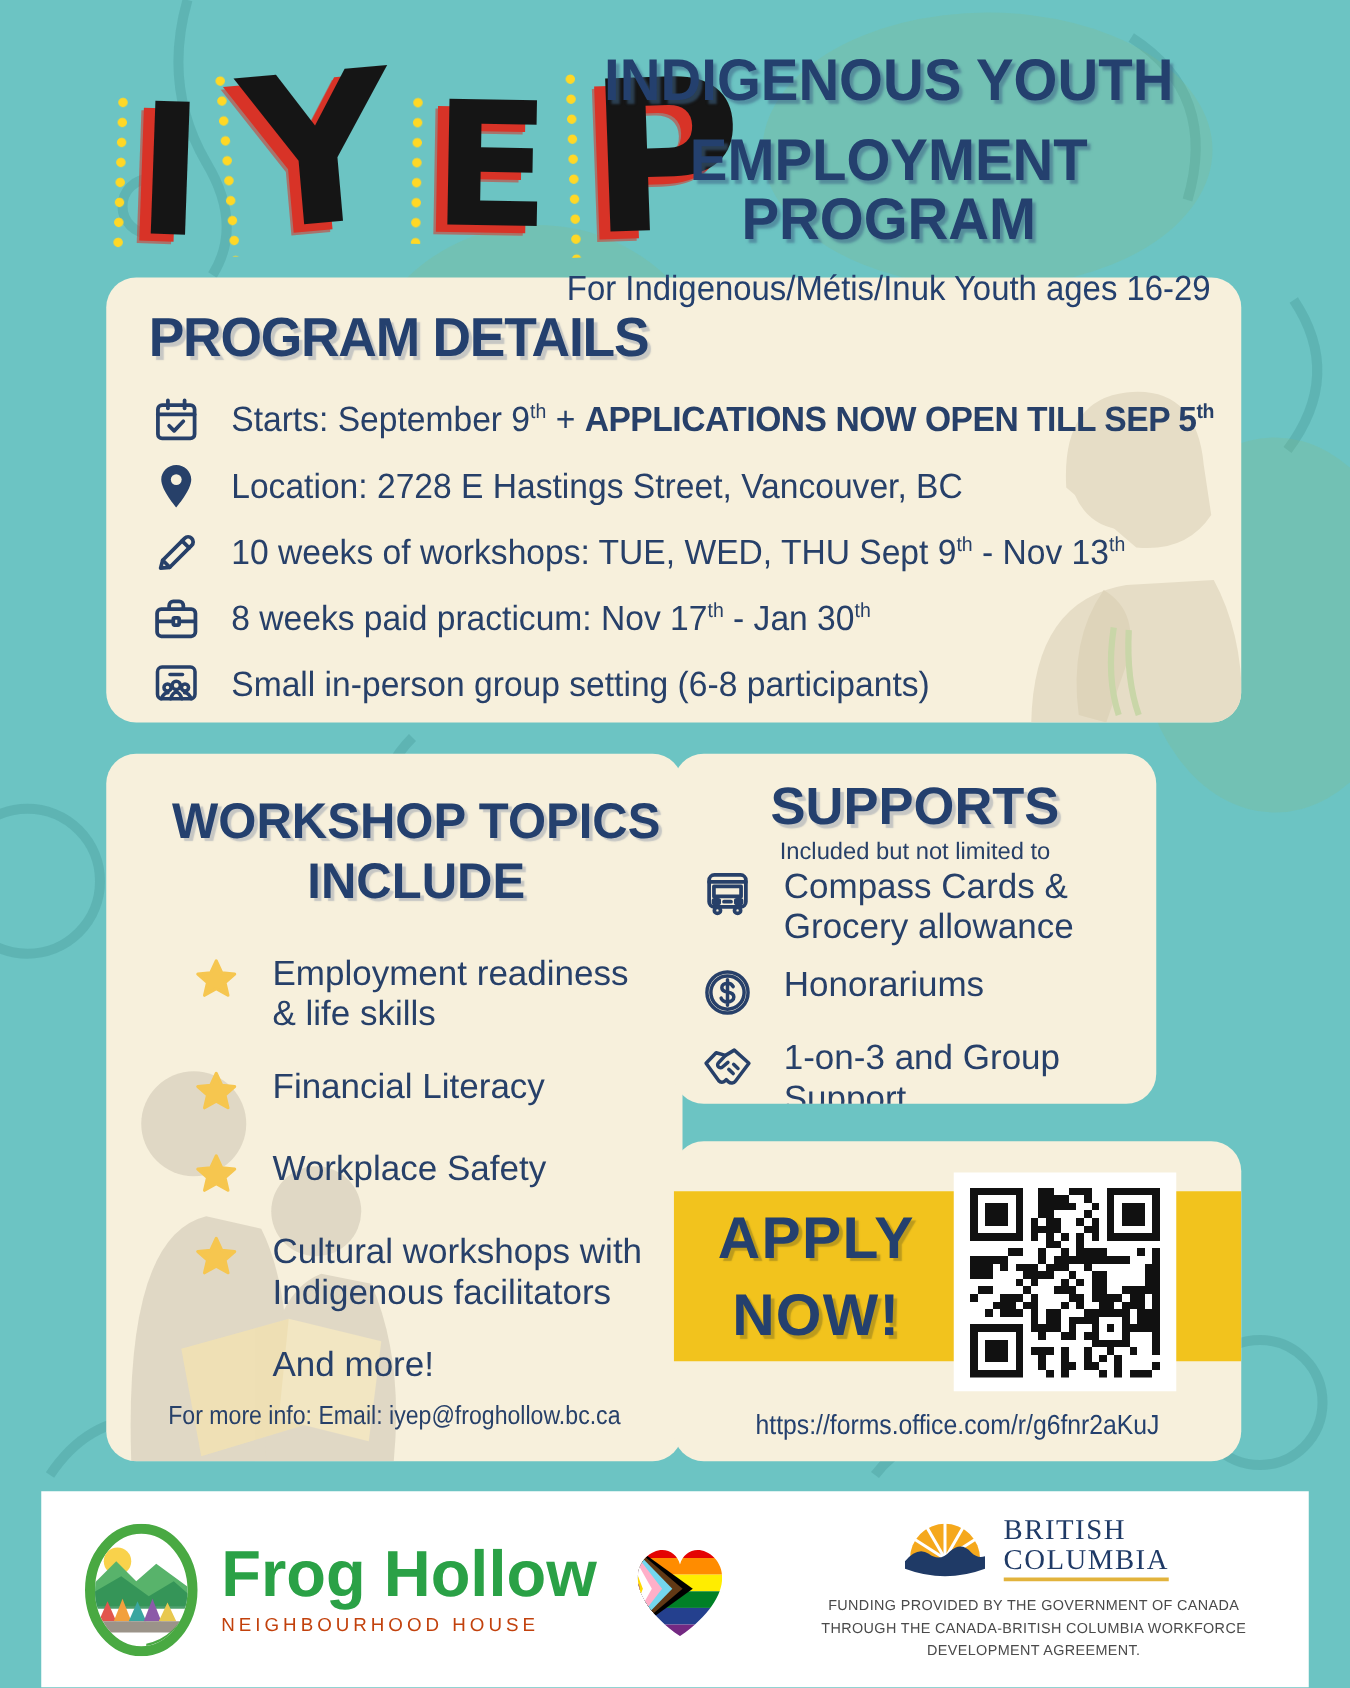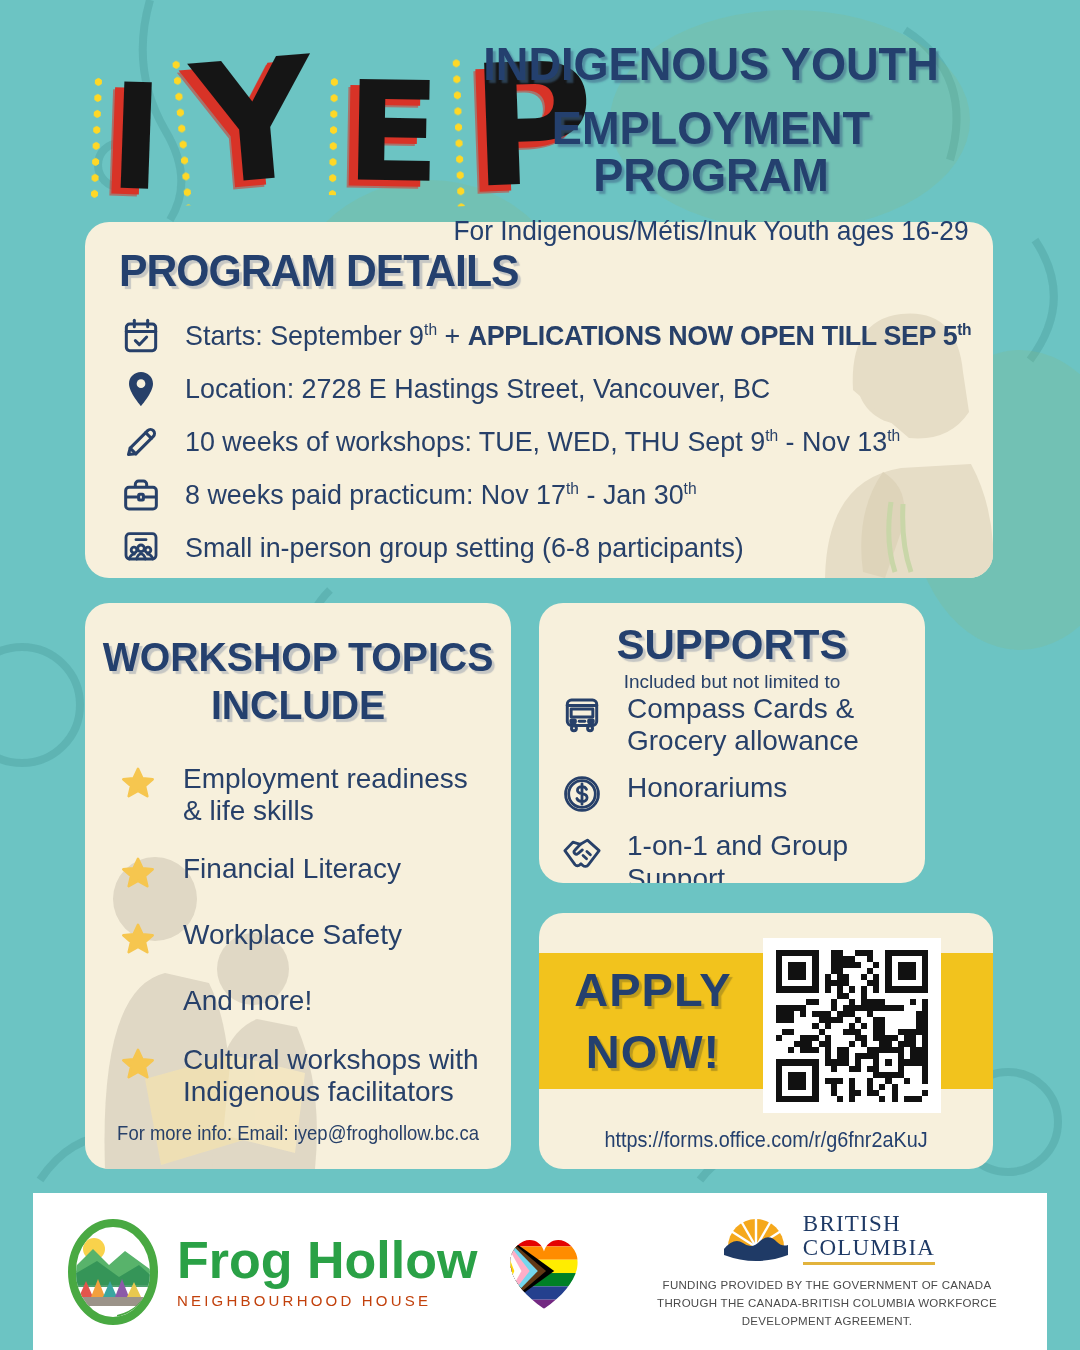--- a/index.html
+++ b/index.html
@@ -43,21 +43,21 @@
   .program-card .card-heading{font-size:44px;margin:24px 0 20px 34px;letter-spacing:-1px;transform:scaleX(.97);transform-origin:left center;}
   .detail-list{list-style:none;margin:2px;padding:0 10px 0 34px;position:relative;z-index:2;}
   .detail-row{display:flex;align-items:center;gap:22px;margin-bottom:13px;color:var(--text-navy,#274069);font-size:28px;white-space:nowrap;}
   .detail-row .slot-icon{width:42px;flex:0 0 42px;display:flex;}
   .detail-row .slot-icon svg{width:40px;height:40px;}
   .detail-row .slot-text{display:inline-block;transform:scaleX(.96);transform-origin:left center;}
   .seg-bold{font-weight:bold;letter-spacing:-.4px;}
   .seg-sup{font-size:.58em;vertical-align:super;}
   .person-art{position:absolute;right:0;top:0;z-index:1;}
   
-  .workshop-card{left:85px;top:603px;width:426px;height:566px;}
+  .workshop-card{left:85px;top:603px;width:426px;height:566px;padding-left:35px;}
   .workshop-card .card-heading{font-size:40px;text-align:center;margin:30px 6px 0;line-height:1.2;transform:scaleX(.98);}
   .topic-list{list-style:none;margin:34px 0 0;padding:0 22px 0 34px;position:relative;z-index:2;}
   .topic-item{display:flex;gap:24px;align-items:flex-start;color:var(--text-navy,#274069);font-size:28px;line-height:1.15;margin-bottom:26px;}
   .topic-item .slot-icon{width:40px;flex:0 0 40px;display:flex;margin-top:2px;}
   .topic-item .slot-icon svg{width:38px;height:38px;}
   .workshop-contact{
     position:absolute;bottom:24px;left:0;right:0;text-align:center;z-index:2;
     color:var(--text-navy,#274069);font-size:21px;transform:scaleX(.88);transform-origin:center;
   }
   .reading-art{position:absolute;left:0;bottom:0;z-index:1;}
@@ -249,30 +249,30 @@
     </li>
         <li class="topic-item">
       <span class="slot-icon">
             <svg viewBox="0 0 24 24">
               <path d="M12 2.4l2.8 6 6.5.6-4.9 4.3 1.5 6.4L12 16.3l-5.9 3.4 1.5-6.4-4.9-4.3 6.5-.6z" fill="#f6c64f" stroke="#f6c64f" stroke-width="1.6" stroke-linejoin="round"></path>
             </svg>
           </span>
       <span class="slot-text">Workplace Safety</span>
     </li>
         <li class="topic-item">
+      <span class="slot-icon">
+            <svg viewBox="0 0 24 24">
+              <path d="M12 2.4l2.8 6 6.5.6-4.9 4.3 1.5 6.4L12 16.3l-5.9 3.4 1.5-6.4-4.9-4.3 6.5-.6z" fill="#f6c64f" stroke="#f6c64f" stroke-width="1.6" stroke-linejoin="round"></path>
+            </svg>
+          </span>
+      <span class="slot-text">Cultural workshops with Indigenous facilitators</span>
+    </li>
+        <li class="topic-item">
       <span class="slot-icon"></span>
       <span class="slot-text">And more!</span>
-    </li>
-        <li class="topic-item">
-      <span class="slot-icon">
-            <svg viewBox="0 0 24 24">
-              <path d="M12 2.4l2.8 6 6.5.6-4.9 4.3 1.5 6.4L12 16.3l-5.9 3.4 1.5-6.4-4.9-4.3 6.5-.6z" fill="#f6c64f" stroke="#f6c64f" stroke-width="1.6" stroke-linejoin="round"></path>
-            </svg>
-          </span>
-      <span class="slot-text">Cultural workshops with Indigenous facilitators</span>
     </li>
       </ul>
     <div class="workshop-contact">For more info: Email: iyep@froghollow.bc.ca</div>
   </section>
 
   <section class="card supports-card">
     <h2 class="card-heading">SUPPORTS</h2>
     <div class="supports-sub">Included but not limited to</div>
     <ul class="support-list" id="support-list">
         <li class="support-item">
@@ -308,21 +308,21 @@
       <span class="slot-icon">
             <svg viewBox="0 0 24 24">
               <g fill="none" stroke="#274069" stroke-width="1.6" stroke-linecap="round" stroke-linejoin="round">
                 <path d="M2.2 11.2L6.8 6.4l4.3 1.2 4-2.4 6.7 6-6.2 8.2a2.1 2.1 0 01-3.1.3l-1.1-1-.6.6a1.9 1.9 0 01-2.8-.1z"></path>
                 <path d="M11.1 7.6L7.9 11a1.3 1.3 0 001.8 1.9l2.5-2.1"></path>
                 <path d="M14.6 15.9l-2-1.9"></path>
                 <path d="M16.8 13.6l-2-1.9"></path>
               </g>
             </svg>
           </span>
-      <span class="slot-text">1-on-1 and Group Support</span>
+      <span class="slot-text">1-on-3 and Group Support</span>
     </li>
       </ul>
   </section>
 
   <section class="card apply-card">
     <div class="apply-band"></div>
     <div class="apply-text"><span>APPLY</span><br><span>NOW!</span></div>
     <div class="qr-box">
       <svg id="qr-svg" viewBox="0 0 25 25" shape-rendering="crispEdges">
           <rect width="25" height="25" fill="#ffffff"></rect>

